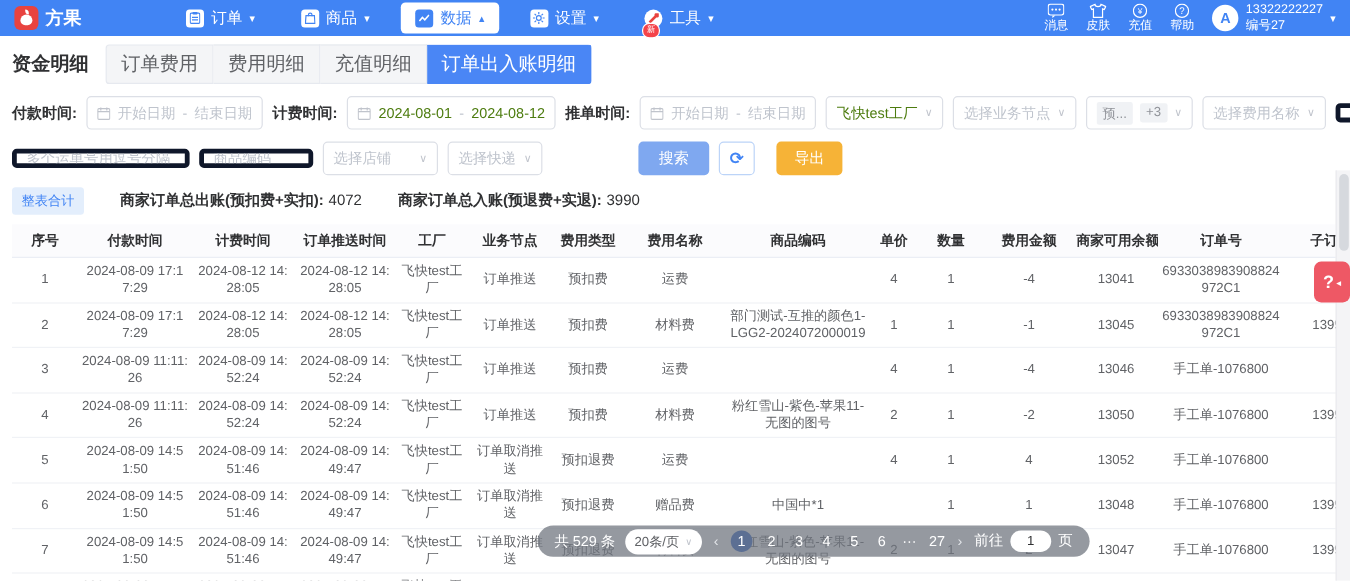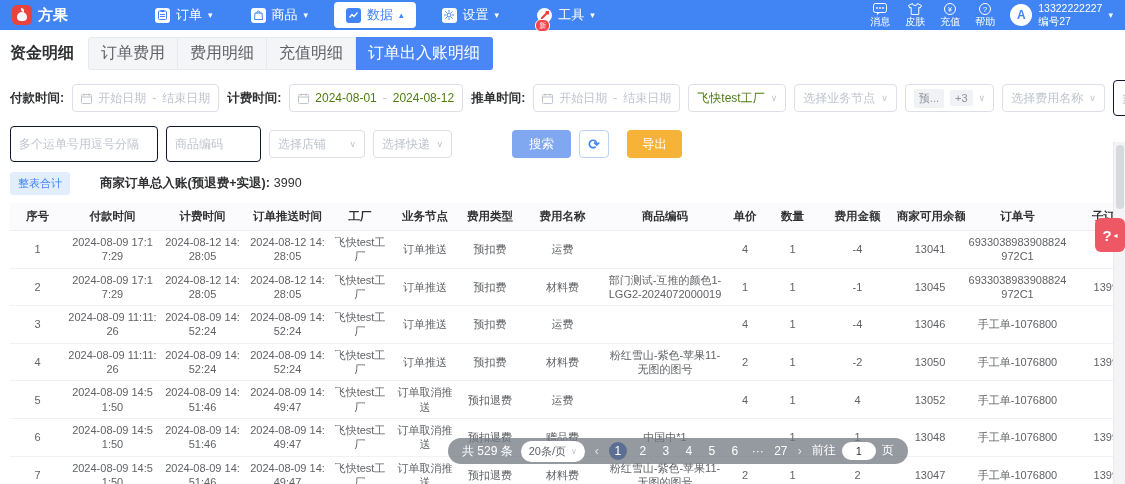--- a/index.html
+++ b/index.html
@@ -37,24 +37,24 @@
   .tab.active { background:#4a86f5; border-color:#4a86f5; color:#fff; }
 
   
   .filters { display:flex; align-items:center; gap:8px; margin-top:10px; font-size:12px; white-space:nowrap; }
   .flabel { font-weight:bold; color:#303133; font-size:12.5px; }
   .ctrl { height:28px; border:1px solid #dcdfe6; border-radius:4px; background:#fff; display:flex; align-items:center; padding:0 8px; gap:6px; color:#bfc4cd; font-size:12px; cursor:pointer; }
   .ctrl .val { color:#4d7c0f; }
   .sep { color:#bfc4cd; }
   .chev { color:#c0c4cc; font-size:9px; margin-left:auto; }
   .tag { background:#f0f2f5; border-radius:2px; padding:2px 5px; font-size:11px; color:#909399; }
-  input.ctrl-input { height:36px; border:1px solid #0f172a; border-radius:4px; padding:0 8px; font-size:12px; color:#606266; outline:none; font-family:inherit; }
+  input.ctrl-input { height:16px; border:4px solid #0f172a; border-radius:4px; padding:0 8px; font-size:12px; color:#606266; outline:none; font-family:inherit; }
   input.ctrl-input::placeholder { color:#bfc4cd; }
   .btn { height:28px; border:none; border-radius:4px; font-size:12.5px; cursor:pointer; font-family:inherit; }
-  .btn-search { background:#7fa8f0; color:#fff; padding:0 17px; margin-left:52px; }
+  .btn-search { background:#7fa8f0; color:#fff; padding:0 17px; margin-left:72px; }
   .btn-refresh { width:30px; background:#fff; border:1px solid #bcd4f8; color:#4184f4; font-size:14px; font-weight:bold; }
   .btn-export { background:#f6b337; color:#fff; padding:0 15px; margin-left:10px; }
 
   
   .summary { display:flex; align-items:center; gap:30px; margin-top:10px; font-size:12.5px; color:#303133; }
   .sum-badge { background:#e3eefc; color:#4184f4; font-size:11px; padding:4px 8px; border-radius:3px; cursor:pointer; }
   .sum-item b { font-weight:bold; }
   .sum-val { margin-left:4px; }
 
   
@@ -292,20 +292,21 @@
       <span>选择快递</span>
       <span class="chev">∨</span>
     </div>
     <button class="btn btn-search">搜索</button>
     <button class="btn btn-refresh"><span>⟳</span></button>
     <button class="btn btn-export">导出</button>
   </div>
 
   <div class="summary">
     <span class="sum-badge">整表合计</span>
+    <span class="sum-item"><b>商家订单总出账(预扣费+实扣):</b><span class="sum-val">4072</span></span>
     <span class="sum-item"><b>商家订单总入账(预退费+实退):</b><span class="sum-val">3990</span></span>
   </div>
 
   <div class="tbl-wrap">
     <table>
       <colgroup>
         <col style="width:55px">
           <col style="width:95px">
           <col style="width:85px">
           <col style="width:85px">

